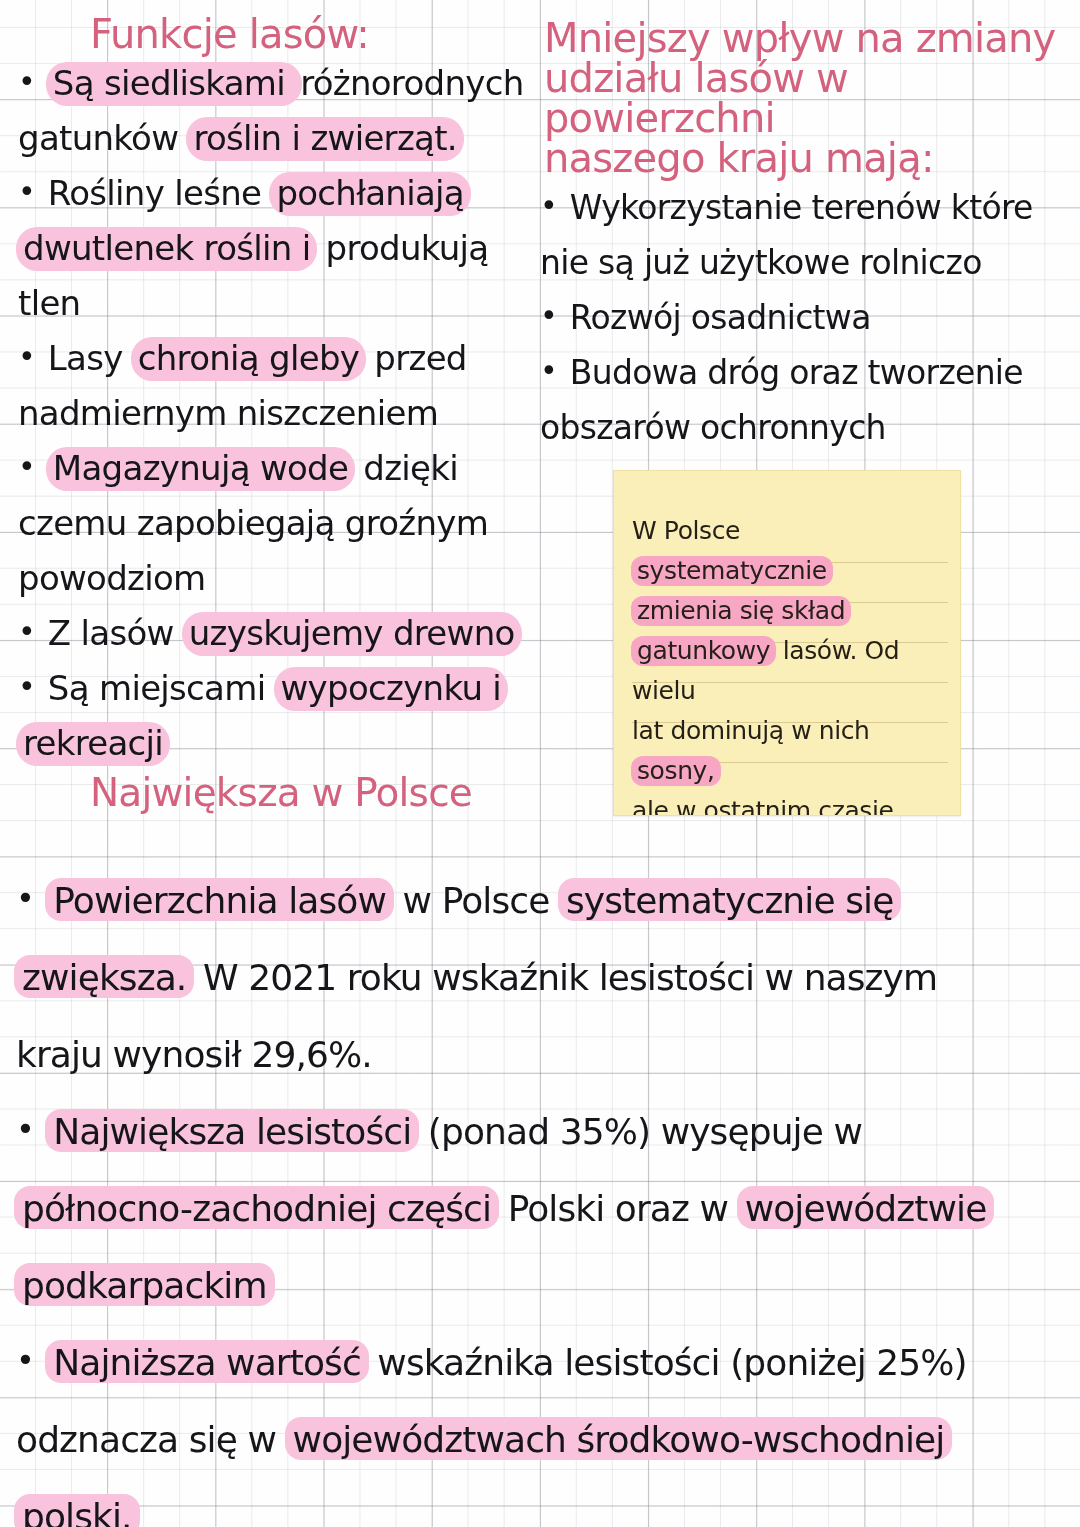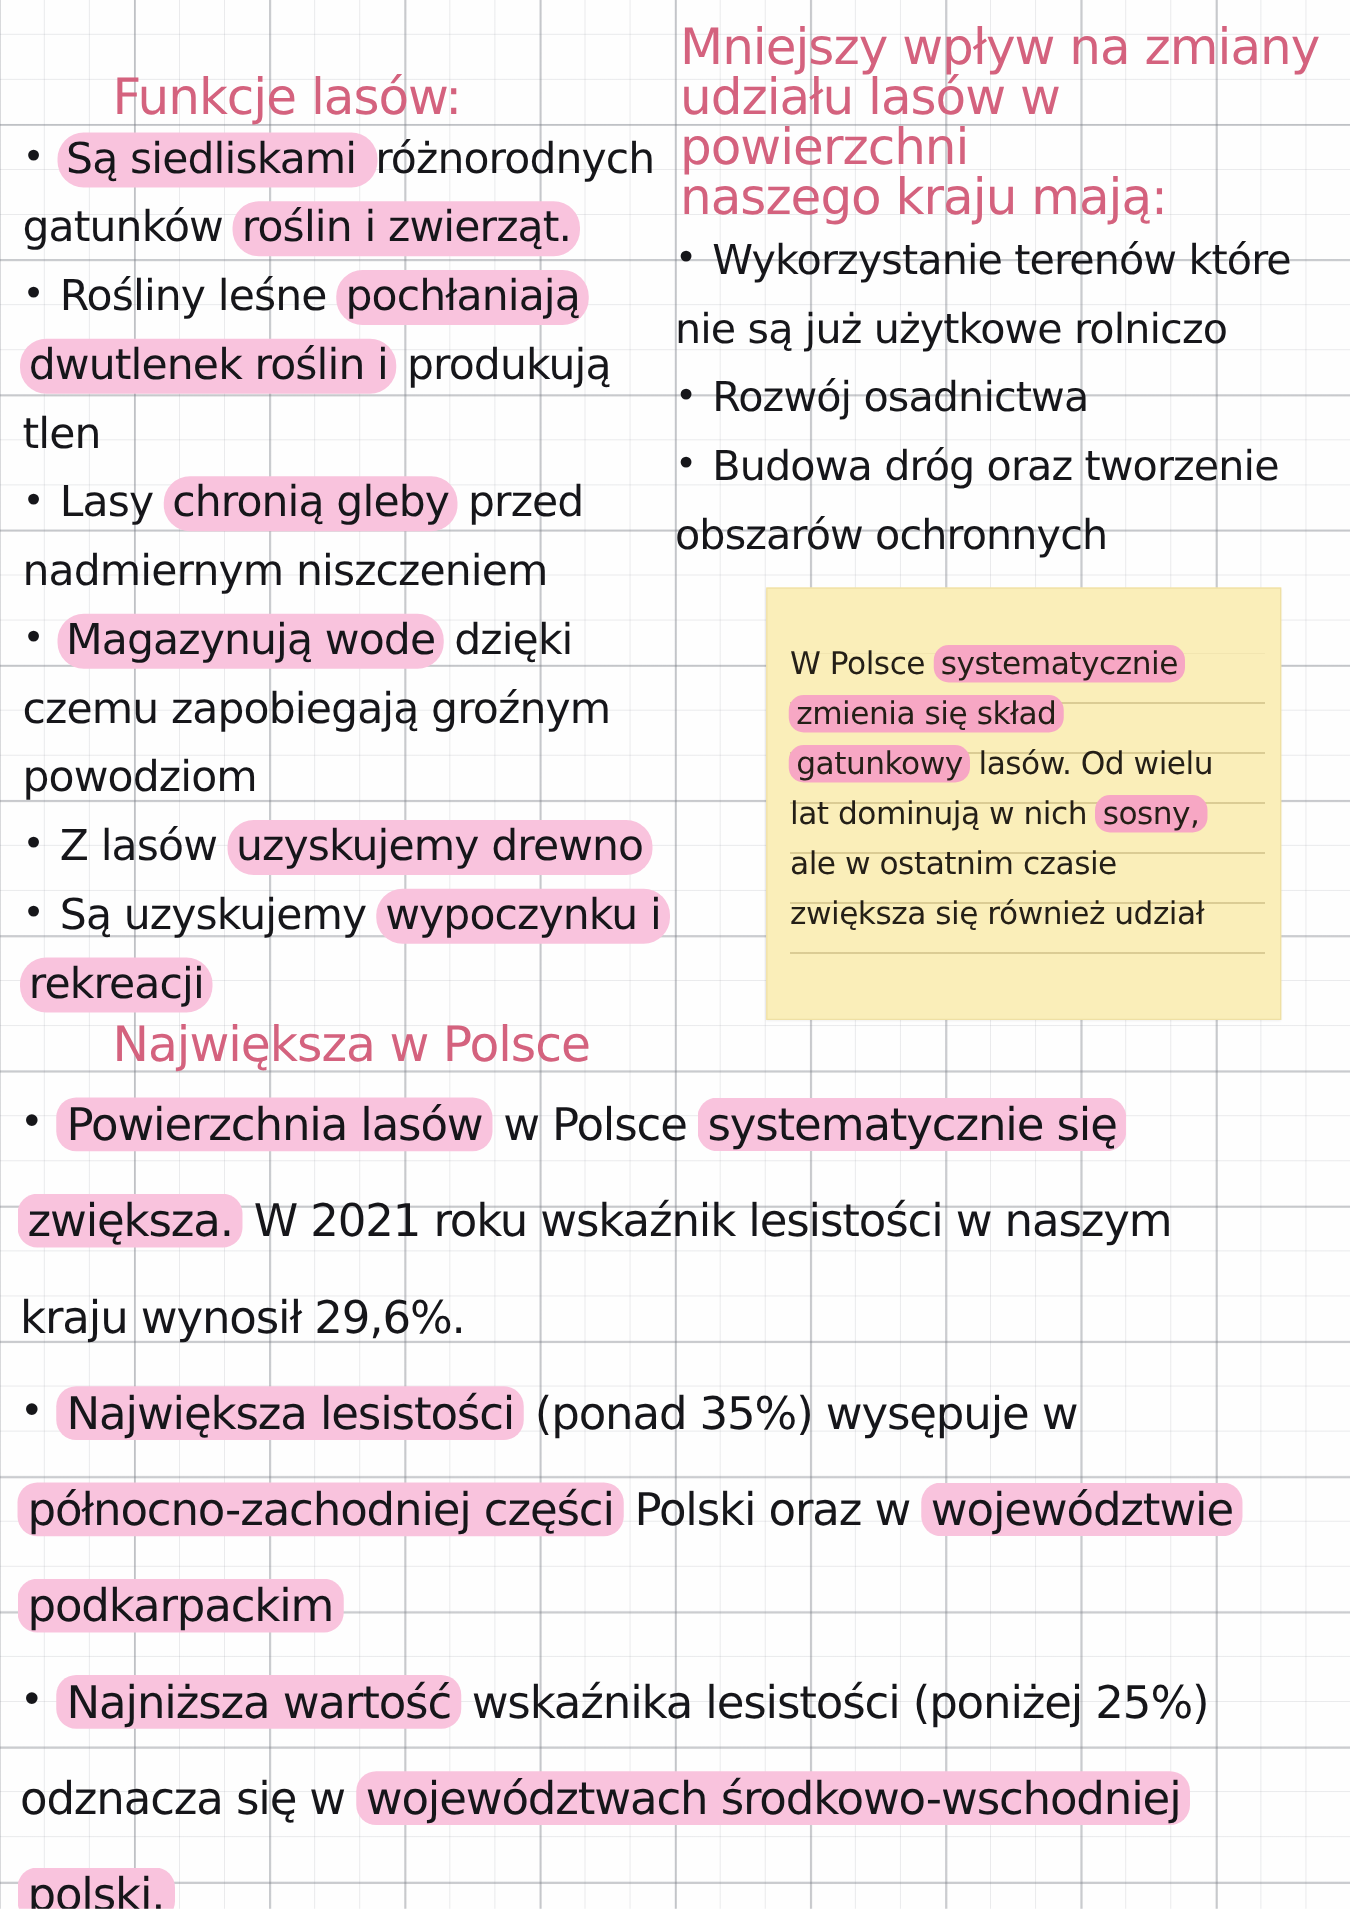--- a/index.html
+++ b/index.html
@@ -82,21 +82,20 @@
   #col-right {
     position: absolute;
     left: 540px;
     top: 18px;
     width: 520px;
   }
 
   .col-title-left {
     margin-left: 72px;
     margin-bottom: 2px;
-    margin-top: 44px;
   }
   .col-title-right {
     margin-left: 4px;
     margin-bottom: 2px;
   }
 
   .bullets {
     font-size: 34px;
     line-height: 55px;
     letter-spacing: -0.7px;
@@ -109,21 +108,21 @@
     line-height: 1;
     vertical-align: 3px;
     padding-right: 4px;
   }
 
   
   #sticky-note {
     position: absolute;
     left: 613px;
     top: 470px;
-    width: 412px;
+    width: 348px;
     height: 346px;
     background-color: #faeeb9;
     border: 1px solid #efe0a4;
     box-sizing: border-box;
     box-shadow: 0 1px 2px rgba(0,0,0,0.07);
     padding: 40px 18px 18px 18px;
     overflow: hidden;
   }
   #sticky-note .note-rules {
     position: absolute;
@@ -171,21 +170,21 @@
   <div id="col-left">
 
     <div class="heading col-title-left">Funkcje lasów:</div>
 
     <div class="hw bullets" id="left-bullets"><div class="bullet-line"><span class="dot">• </span><span class="hl">Są siedliskami </span><span>różnorodnych</span><span>
 gatunków </span><span class="hl">roślin i zwierząt.</span></div><div class="bullet-line"><span class="dot">• </span><span>Rośliny leśne </span><span class="hl">pochłaniają</span><span>
 </span><span class="hl">dwutlenek roślin i</span><span> produkują
 tlen</span></div><div class="bullet-line"><span class="dot">• </span><span>Lasy </span><span class="hl">chronią gleby</span><span> przed
 nadmiernym niszczeniem</span></div><div class="bullet-line"><span class="dot">• </span><span class="hl">Magazynują wode</span><span> dzięki
 czemu zapobiegają groźnym
-powodziom</span></div><div class="bullet-line"><span class="dot">• </span><span>Z lasów </span><span class="hl">uzyskujemy drewno</span></div><div class="bullet-line"><span class="dot">• </span><span>Są uzyskujemy </span><span class="hl">wypoczynku i</span><span>
+powodziom</span></div><div class="bullet-line"><span class="dot">• </span><span>Z lasów </span><span class="hl">uzyskujemy drewno</span></div><div class="bullet-line"><span class="dot">• </span><span>Są miejscami </span><span class="hl">wypoczynku i</span><span>
 </span><span class="hl">rekreacji</span></div></div>
 
     <div class="heading sub col-title-left" id="left-subheading" style="margin-top:2px;">Największa w Polsce</div>
   </div>
 
   <div id="col-right">
 
     <div class="heading col-title-right">Mniejszy wpływ na zmiany
 udziału lasów w powierzchni
 naszego kraju mają:</div>

